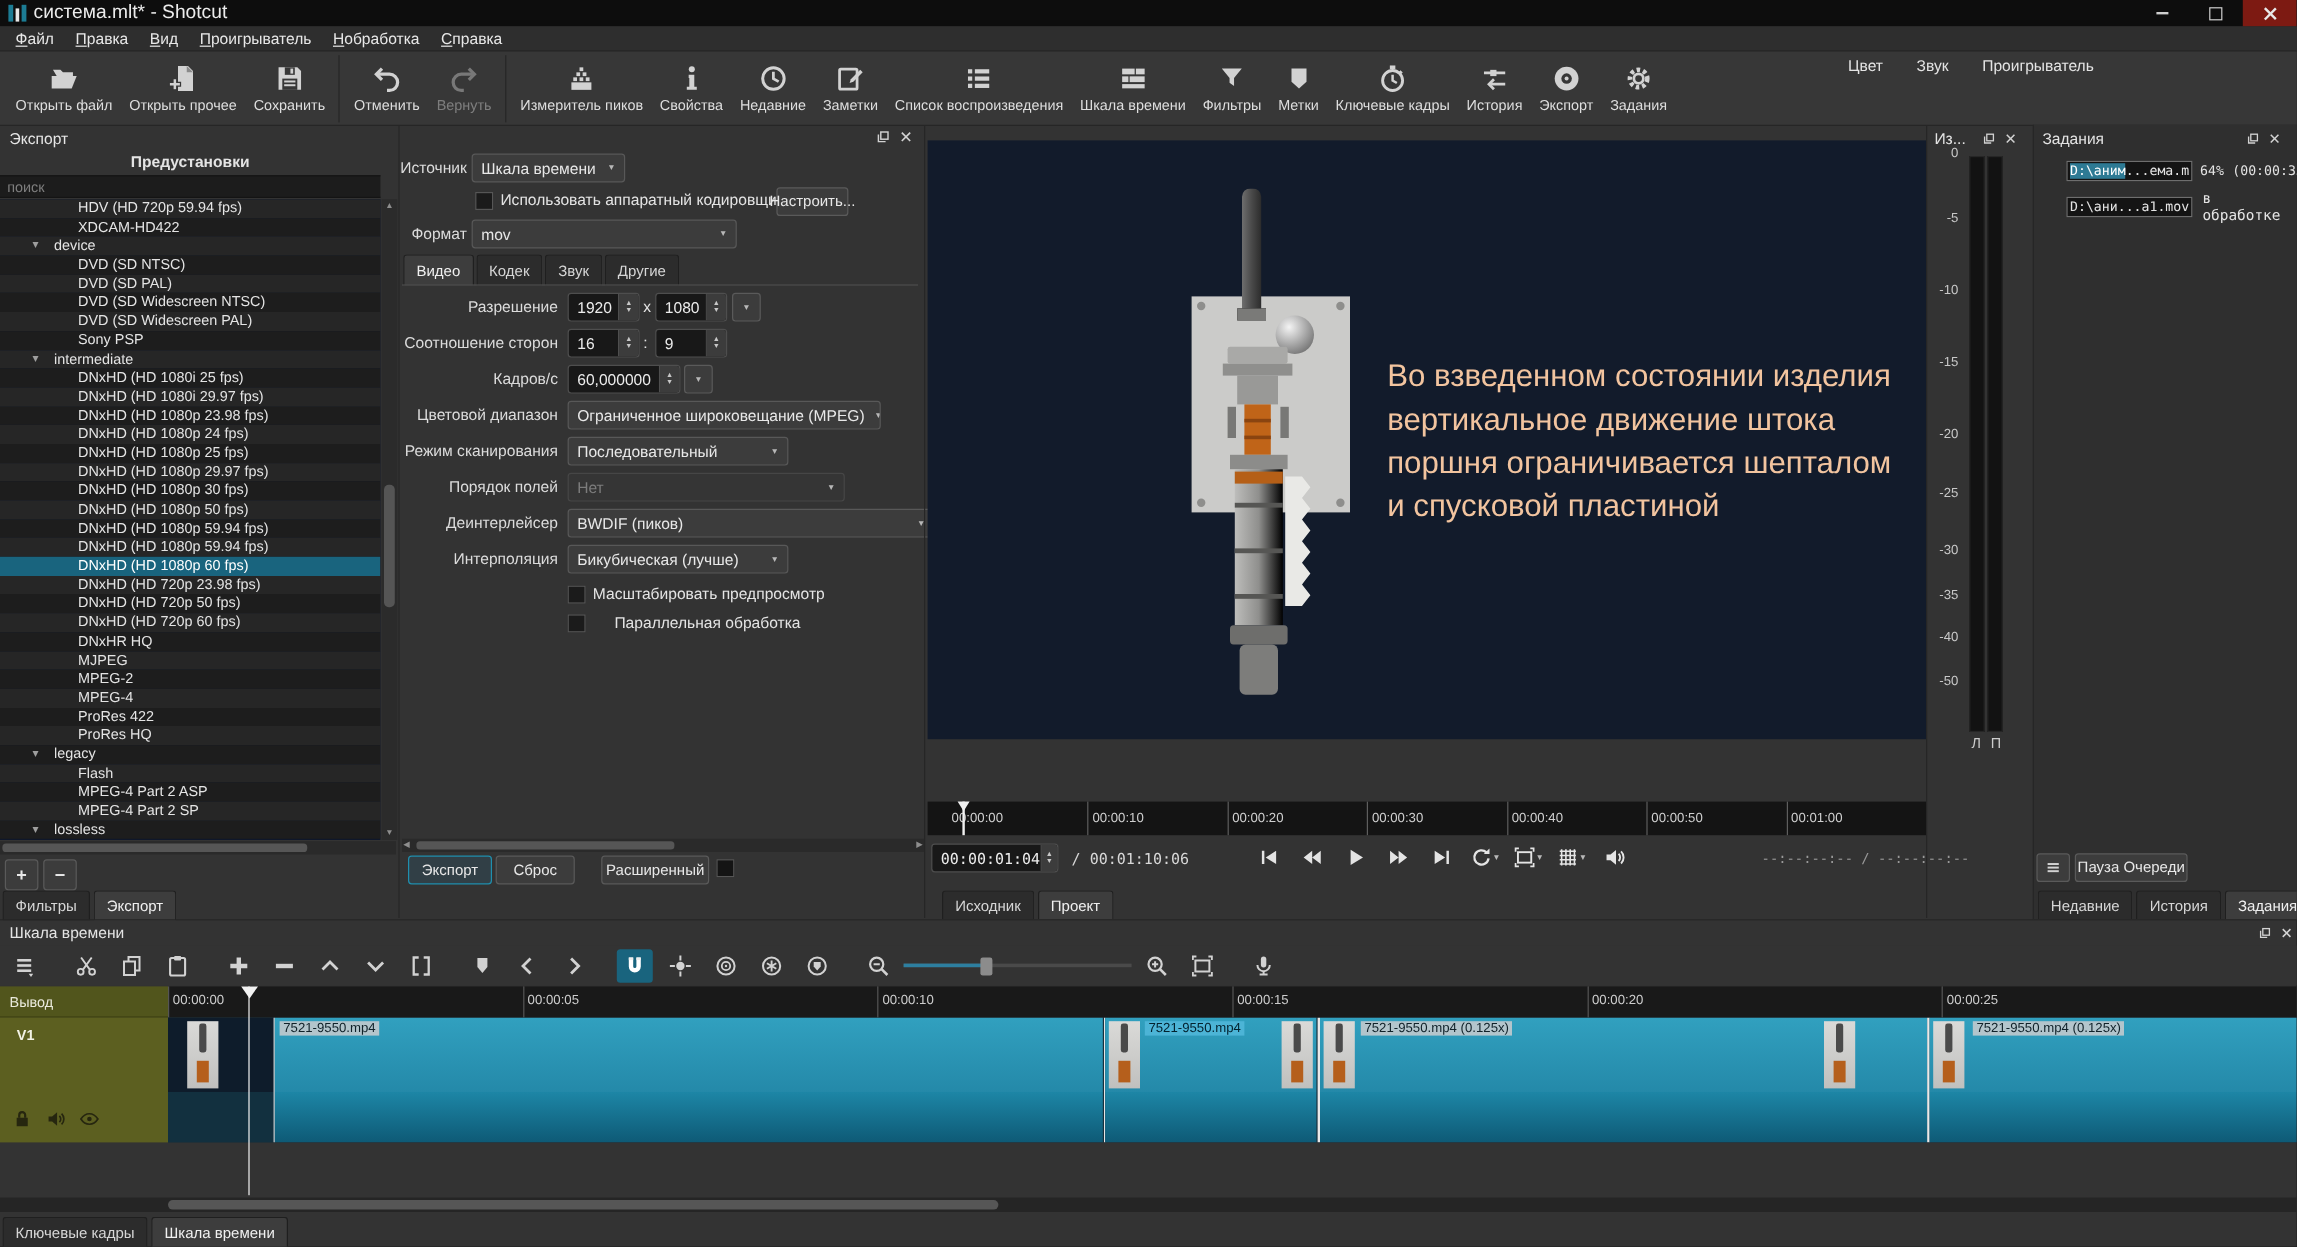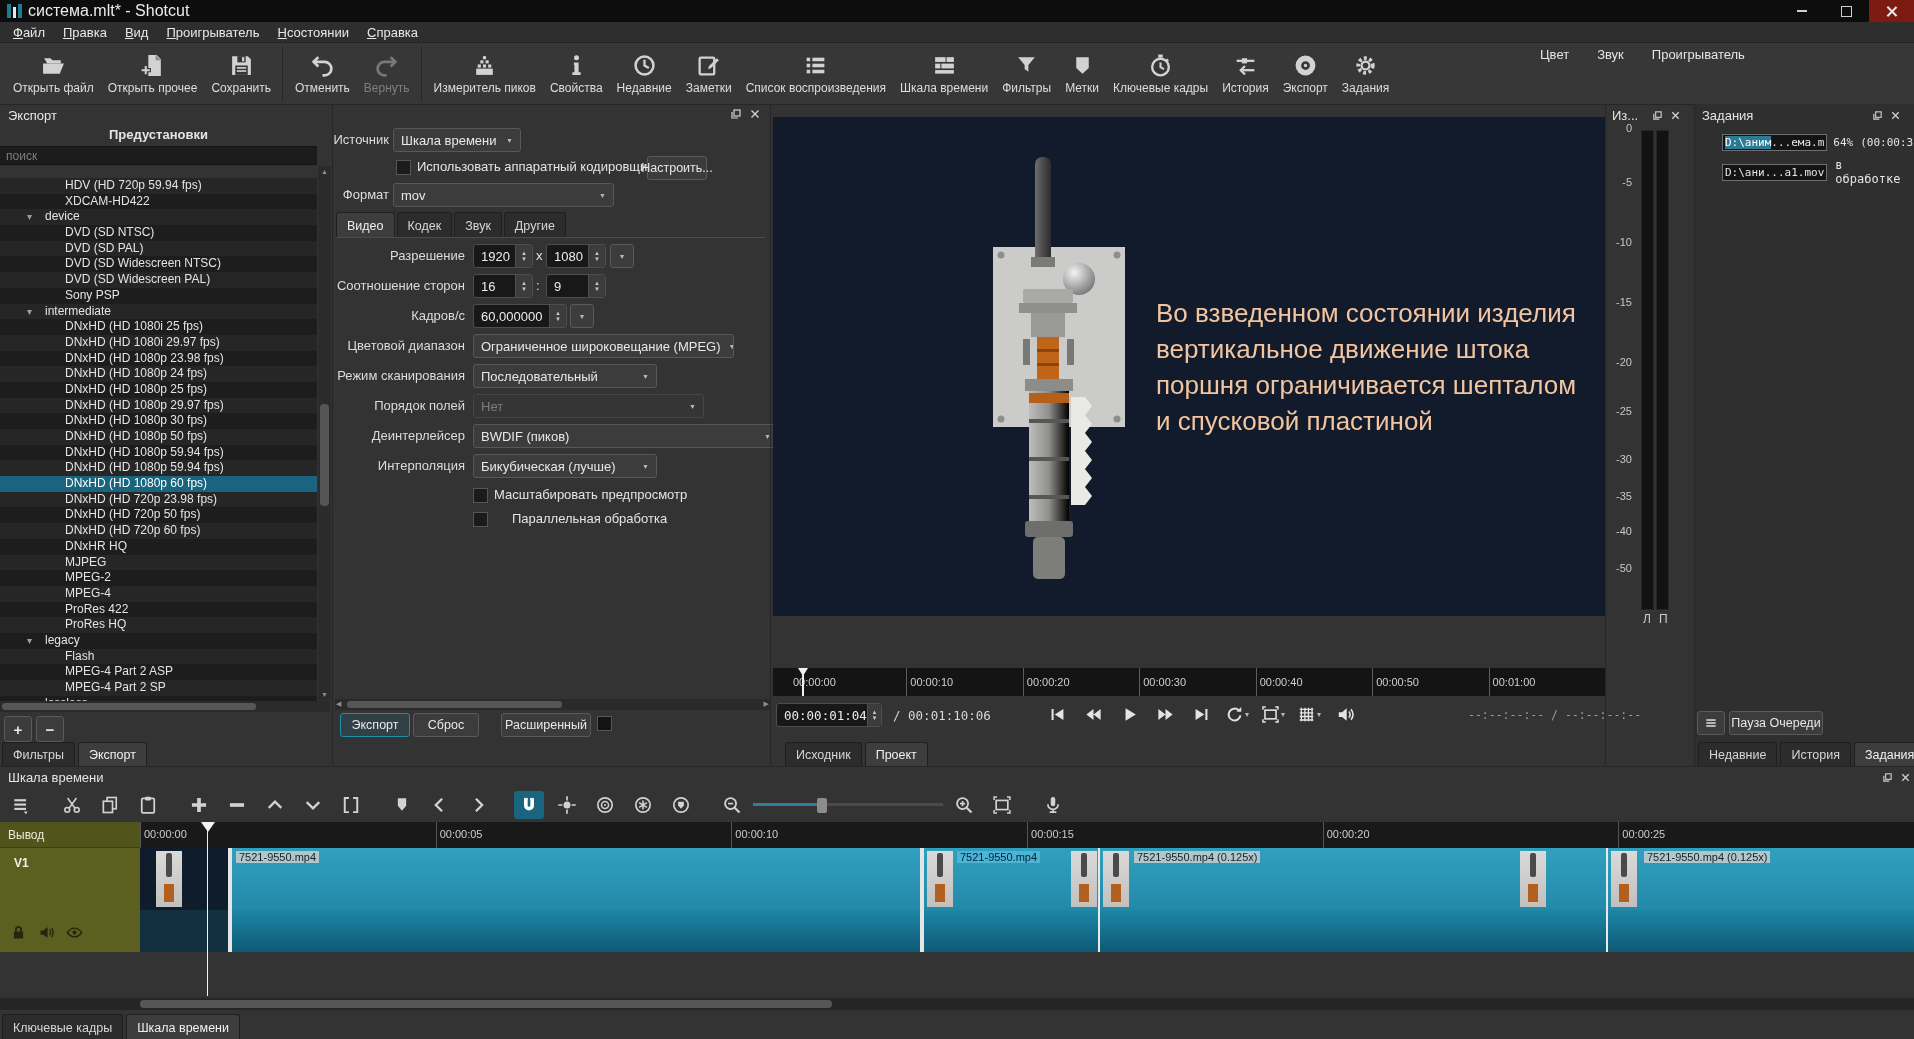--- a/index.html
+++ b/index.html
@@ -47,21 +47,21 @@
   .btn{position:absolute;display:flex;align-items:center;justify-content:center;background:#3c3c3c;border:1px solid #5a5a5a;border-radius:3px;font-size:12.5px;color:#e8e8e8;height:22px}
   .btn.primary{border-color:#1f8fae;background:#313f46}
   .checkbox{position:absolute;width:13px;height:13px;background:#1b1b1b;border:1px solid #565656}
   .tab{display:flex;align-items:center;justify-content:center;background:#2c2c2c;border:1px solid #1f1f1f;border-bottom:none;border-radius:3px 3px 0 0;font-size:12.5px;color:#d6d6d6;padding:0 10px;height:100%}
   .tab.active{background:#3d3d3d;color:#f0f0f0}
   
   .exp-title{position:absolute;left:8px;top:108px;font-size:13px;color:#e6e6e6}
   .presets-hdr{position:absolute;left:0;top:127px;width:317px;text-align:center;font-weight:bold;font-size:13px}
   .search{position:absolute;left:0;top:146px;width:317px;height:19px;background:#1c1c1c;border:none;border-top:1px solid #141414;border-bottom:1px solid #141414;color:#e0e0e0;font-size:12px;padding:0 6px;box-sizing:border-box;font-family:"Liberation Sans",sans-serif}
   .search::placeholder{color:#7e7e7e}
-  .presetlist{position:absolute;left:0;top:178px;width:317px;height:534px;overflow:hidden;background:#fca5a5}
+  .presetlist{position:absolute;left:0;top:166px;width:317px;height:534px;overflow:hidden;background:#0f172a}
   .preset-row{height:15.7px;line-height:15.7px;font-size:12px;color:#e4e4e4;white-space:nowrap;position:relative;padding-left:65px;box-sizing:border-box}
   .preset-row:nth-of-type(even){background:#1d1d1d}
   .preset-row:nth-of-type(odd){background:#262626}
   .preset-row.lvl1{padding-left:45px}
   .preset-row.group::before{content:"▾";position:absolute;left:27px;top:0;color:#9e9e9e;font-size:10px}
   .preset-row.selected{background:#19647e !important;color:#fff}
   .vscroll{position:absolute;left:318px;top:166px;width:13px;height:534px;background:#2b2b2b}
   .vscroll .thumbv{position:absolute;left:2px;top:238px;width:9px;height:102px;background:#555;border-radius:4px}
   .vscroll .sarr{position:absolute;left:0;width:13px;text-align:center;font-size:7px;color:#8e8e8e}
   .hscroll{position:absolute;height:11px;background:#2a2a2a}
@@ -103,21 +103,21 @@
   .rtick{width:313px;box-sizing:border-box;border-left:1px solid #555;font-size:11px;color:#cdcdcd;padding:6px 0 0 3px}
   .outputblk{position:absolute;left:0;top:822px;width:140px;height:26px;background:#51551c;display:flex;align-items:center;padding-left:8px;box-sizing:border-box;font-size:12px;color:#eaeadc;border-bottom:1px solid #3c3f12}
   .trackhdr{position:absolute;left:0;top:848px;width:140px;height:104px;background:#5c5f20}
   .trackarea{position:absolute;left:140px;top:848px;width:1774px;height:104px;background:#17303d;overflow:hidden}
   .clip{position:absolute;top:0;height:104px}
   .clip .vid{height:62px;background:linear-gradient(#31a0bf,#2489a9);position:relative}
   .clip .aud{height:42px;background:linear-gradient(#1d86a6,#0e5a76)}
   .clip.dark .vid{background:#0e1c2b}
   .clip.dark .aud{background:#12303f}
   .clip.wline{border-left:2px solid #e9e9e9}
-  .clip.dline{border-left:4px solid #e5e5e5}
+  .clip.dline{border-left:1px solid #e5e5e5}
   .cliplabel{position:absolute;top:3px;font-size:11px;background:#b3c5cc;color:#10222a;padding:0 3px;white-space:nowrap}
   .cliplabel.selected{background:#4cb4d6;color:#03222e}
   .thumb{position:absolute;top:3px;width:26px;height:56px;background:linear-gradient(#dadad8,#c0c0be)}
   .thumb::before{content:"";position:absolute;left:10px;top:2px;width:6px;height:24px;background:#4a4a4a;border-radius:2px}
   .thumb::after{content:"";position:absolute;left:8px;bottom:5px;width:10px;height:18px;background:#b55f1c}
   .playhead-t{position:absolute;left:207px;top:822px;width:1px;height:174px;background:#f2f2f2;z-index:5}
   .ph-tri{position:absolute;left:201px;top:822px;width:0;height:0;border-left:7px solid transparent;border-right:7px solid transparent;border-top:10px solid #f2f2f2;z-index:6}
   .tl-scroll{position:absolute;left:0;top:998px;width:1914px;height:12px;background:#252525}
   .tl-scroll .thumbh{position:absolute;left:140px;top:2px;width:692px;height:8px;background:#565656;border-radius:4px}
   .bottomtabs{position:absolute;left:2px;top:1014px;height:25px;display:flex;gap:3px}
@@ -388,21 +388,21 @@
   <div class="menubar">
 
       <span class="menuitem"><span class="mkey">Ф</span><span>айл</span></span>
 
       <span class="menuitem"><span class="mkey">П</span><span>равка</span></span>
 
       <span class="menuitem"><span class="mkey">В</span><span>ид</span></span>
 
       <span class="menuitem"><span class="mkey">П</span><span>роигрыватель</span></span>
 
-      <span class="menuitem"><span class="mkey">Н</span><span>состоянии</span></span>
+      <span class="menuitem"><span class="mkey">Н</span><span>обработка</span></span>
 
       <span class="menuitem"><span class="mkey">С</span><span>правка</span></span>
     </div>
 
   <div class="toolbar">
 
       <span class="tbitem">
         <svg class="ic" width="25" height="25">
           <use href="#i-open-file"></use>
         </svg>

